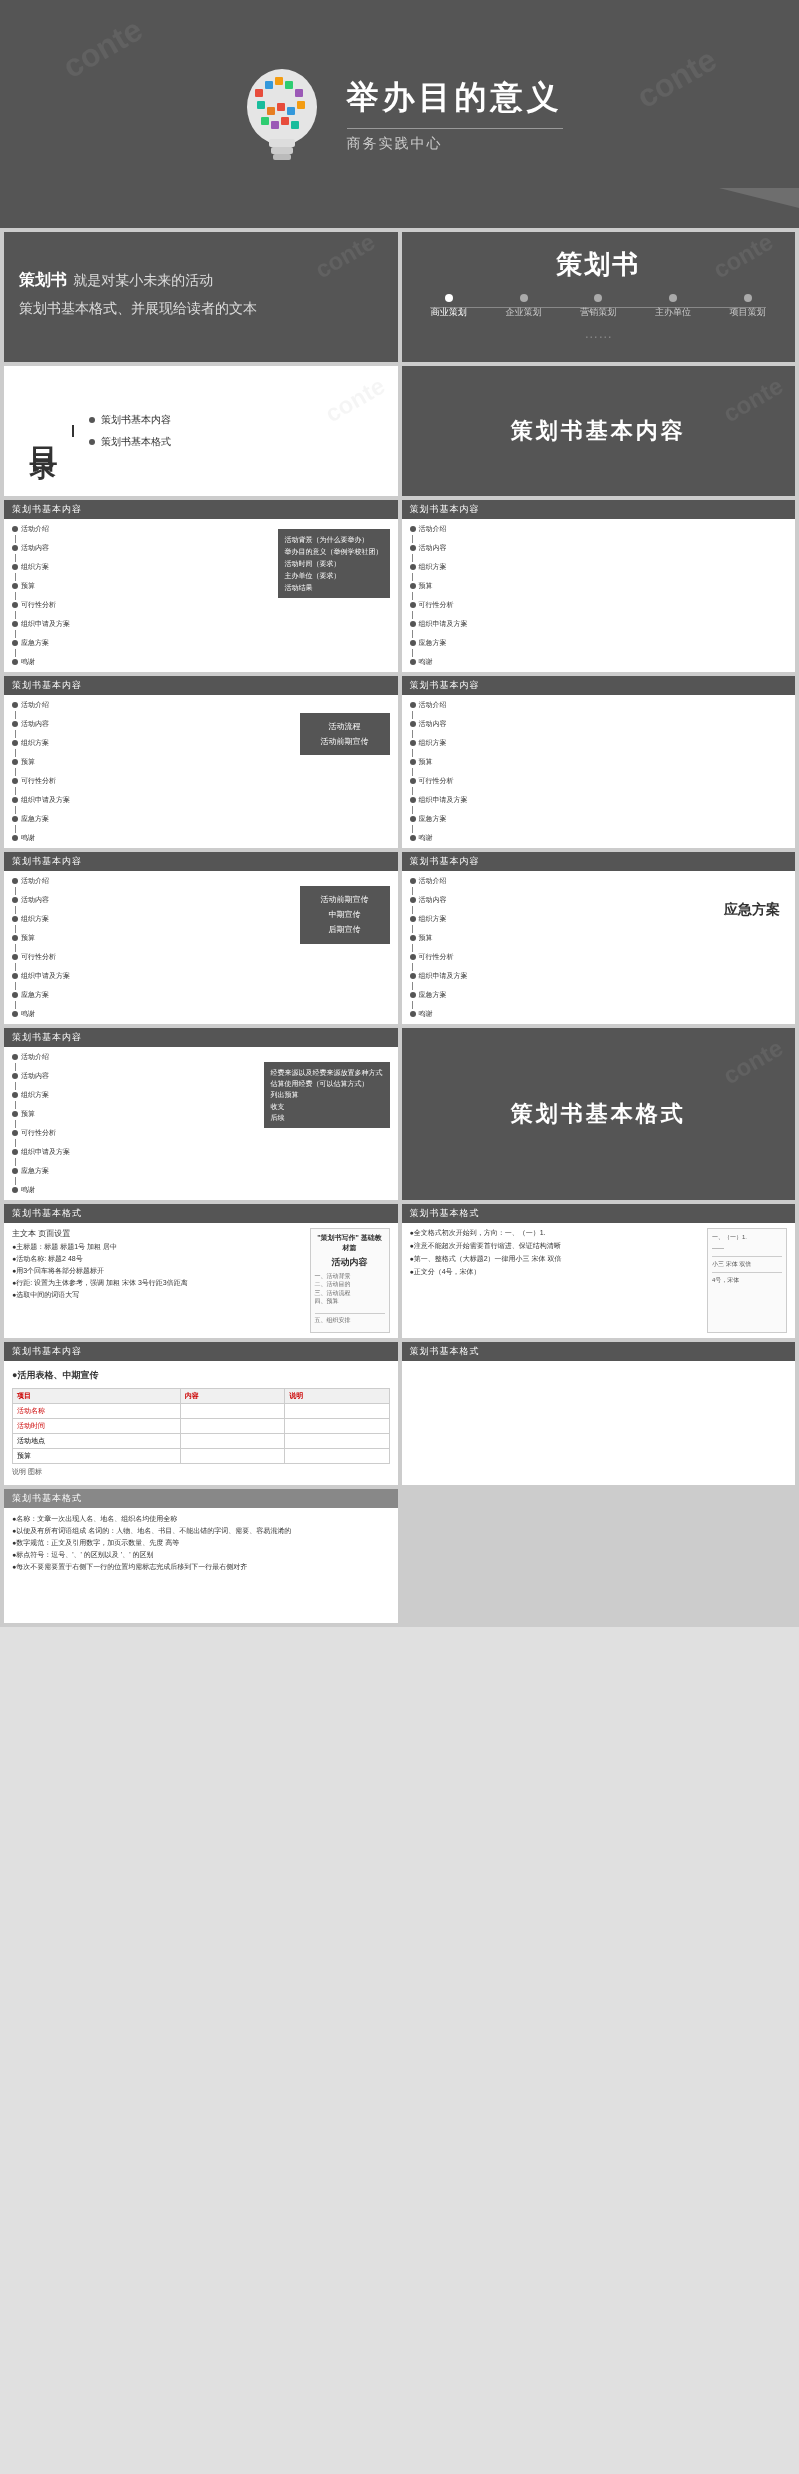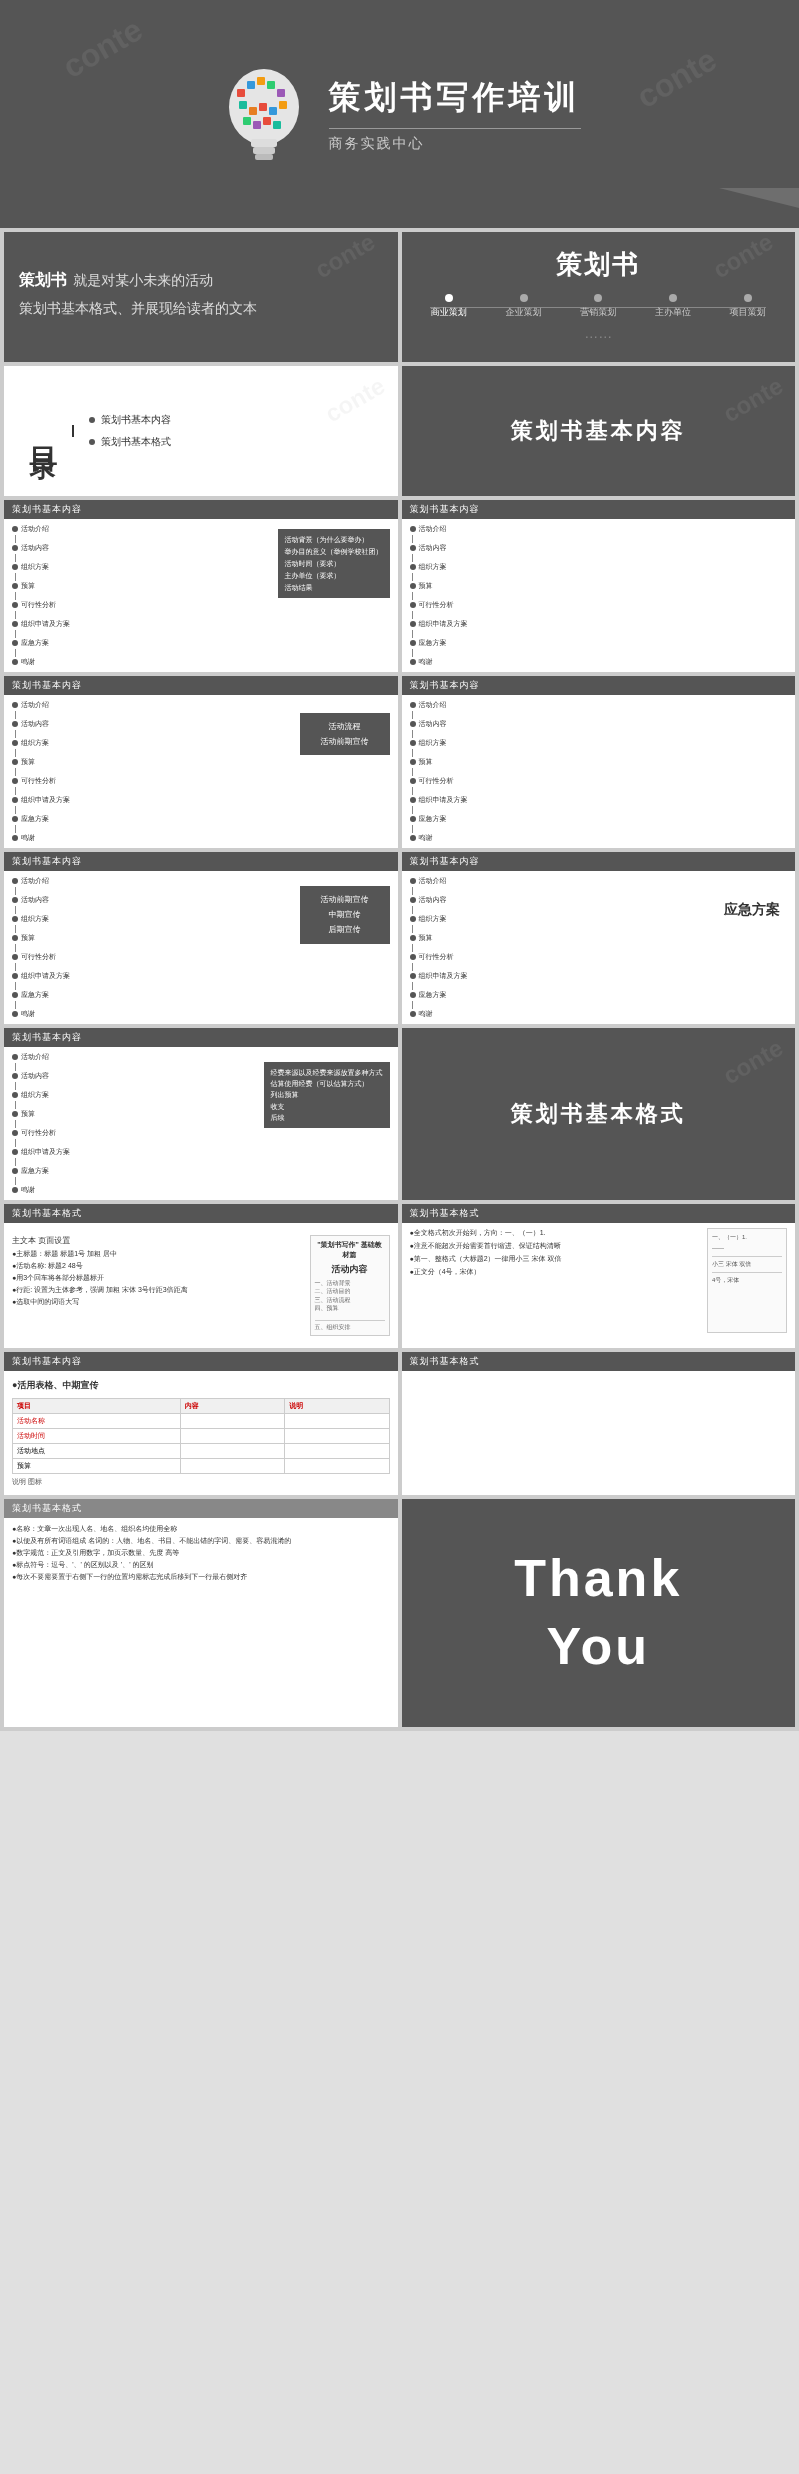--- a/index.html
+++ b/index.html
@@ -264,21 +264,21 @@
       <rect x="30" y="48" width="8" height="8" rx="1" fill="#e67e22"></rect>
       <rect x="40" y="44" width="8" height="8" rx="1" fill="#e74c3c"></rect>
       <rect x="50" y="48" width="8" height="8" rx="1" fill="#3498db"></rect>
       <rect x="60" y="42" width="8" height="8" rx="1" fill="#f39c12"></rect>
       <rect x="24" y="58" width="8" height="8" rx="1" fill="#2ecc71"></rect>
       <rect x="34" y="62" width="8" height="8" rx="1" fill="#9b59b6"></rect>
       <rect x="44" y="58" width="8" height="8" rx="1" fill="#e74c3c"></rect>
       <rect x="54" y="62" width="8" height="8" rx="1" fill="#1abc9c"></rect>
     </svg>
     <div class="title-area">
-      <div class="main-title">策划书写作培训</div>
+      <div class="main-title">举办目的意义</div>
       <div class="sub-title">商务实践中心</div>
     </div>
 
     <svg width="80" height="20" style="position:absolute;right:0;bottom:20px;">
       <polygon points="0,0 80,20 80,0" fill="#888" opacity="0.5"></polygon>
     </svg>
   </div>
 </div>
 
 <div class="slides-grid">
@@ -696,21 +696,21 @@
     </div>
   </div>
 
   <div class="slide-cell section-title-slide">
     <span class="wm-white" style="top:20px;right:10px;font-size:24px;">conte</span>
     <div class="section-title-text">策划书基本格式</div>
   </div>
 
   <div class="slide-cell" style="background:white;padding:0;">
     <div class="slide-header-bar">策划书基本格式</div>
-    <div style="display:flex;padding:12px 8px;gap:6px;min-height:115px;">
+    <div style="display:flex;padding:5px 8px;gap:6px;min-height:115px;">
       <div style="flex:1;">
         <div style="font-size:8px;color:#333;margin-bottom:3px;">主文本 页面设置</div>
         <div style="font-size:7px;color:#333;margin-bottom:2px;">●主标题：标题 标题1号 加粗 居中</div>
         <div style="font-size:7px;color:#333;margin-bottom:2px;">●活动名称: 标题2 48号</div>
         <div style="font-size:7px;color:#333;margin-bottom:2px;">●用3个回车将各部分标题标开</div>
         <div style="font-size:7px;color:#333;margin-bottom:2px;">●行距: 设置为主体参考，强调 加粗 宋体 3号行距3倍距离</div>
         <div style="font-size:7px;color:#333;margin-bottom:2px;">●选取中间的词语大写</div>
       </div>
 
       <div style="width:80px;border:1px solid #ccc;padding:4px;background:#fafafa;flex-shrink:0;">
@@ -799,20 +799,14 @@
     <div style="background:#888;color:white;font-size:9px;padding:3px 8px;letter-spacing:1px;">策划书基本格式</div>
     <div style="padding:6px 8px;min-height:115px;">
       <div style="font-size:7px;color:#333;margin-bottom:2px;">●名称：文章一次出现人名、地名、组织名均使用全称</div>
       <div style="font-size:7px;color:#333;margin-bottom:2px;">●以便及有所有词语组成 名词的：人物、地名、书目、不能出错的字词、需要、容易混淆的</div>
       <div style="font-size:7px;color:#333;margin-bottom:2px;">●数字规范：正文及引用数字，加页示数量、先度 高等</div>
       <div style="font-size:7px;color:#333;margin-bottom:2px;">●标点符号：逗号、'、' 的区别以及 '、' 的区别</div>
       <div style="font-size:7px;color:#333;margin-bottom:2px;">●每次不要需要置于右侧下一行的位置均需标志完成后移到下一行最右侧对齐</div>
     </div>
   </div>
 
-  <div class="slide-cell thank-you-slide">
-    <div class="thank-you-text">
-      <div>Thank</div>
-      <div>You</div>
-    </div>
-  </div>
 
 </div>
 
 </body></html>

